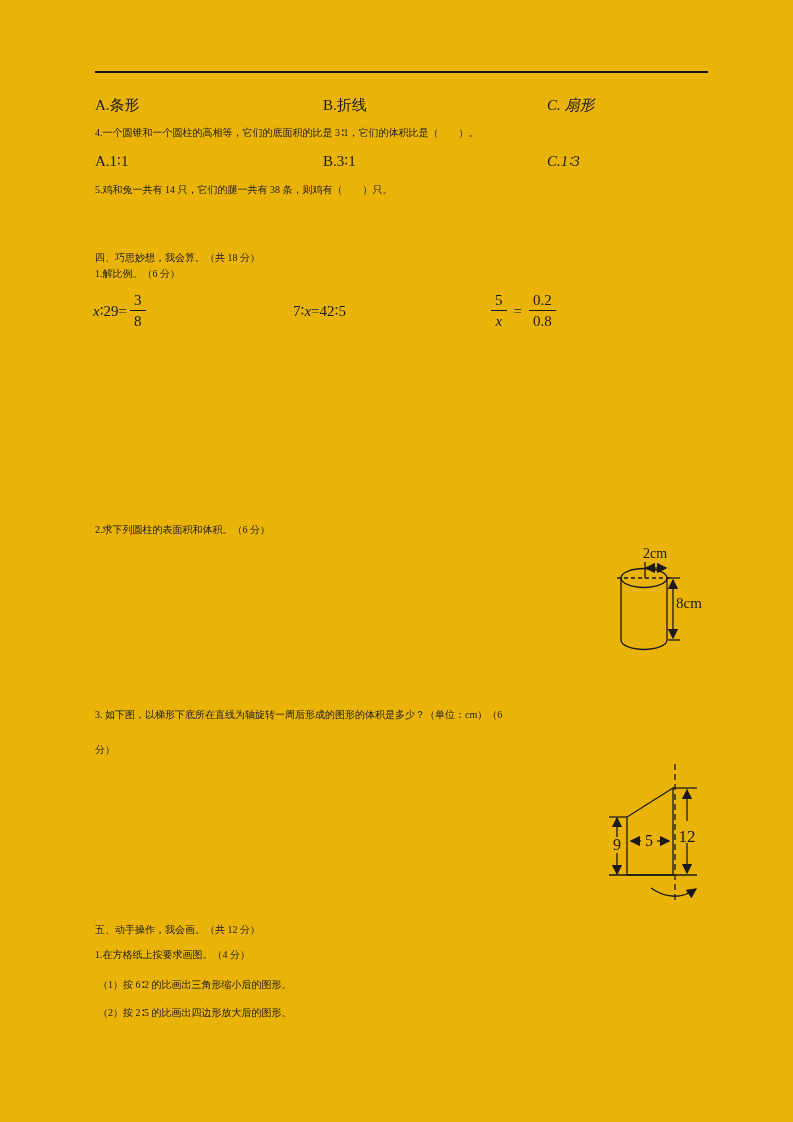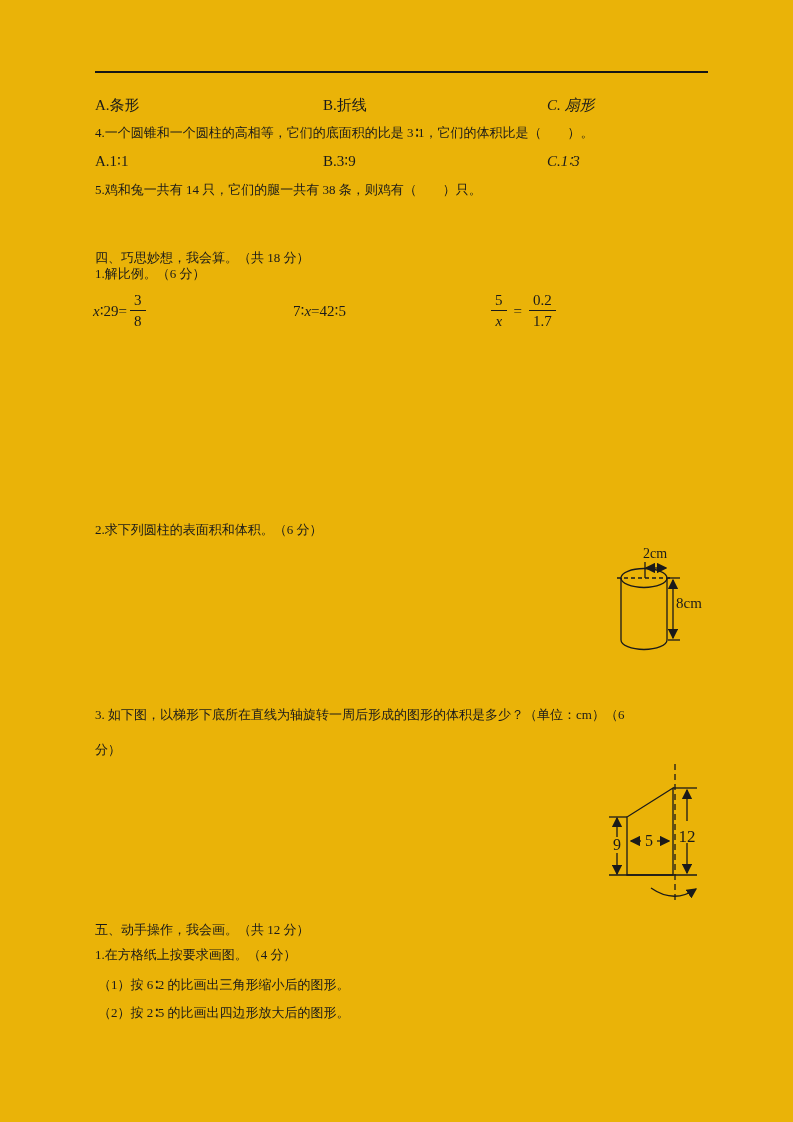--- a/index.html
+++ b/index.html
@@ -7,21 +7,21 @@
     position:relative;
     width:793px;height:1122px;
     background:#eab308;
     font-family:"Liberation Serif","DejaVu Serif",serif;
     color:#1a1a1a;
     overflow:hidden;
   }
   .rule{position:absolute;left:95px;top:71px;width:613px;height:2px;background:#161616;}
   .txt{
     position:absolute;left:95px;
-    font-size:13px;line-height:20px;
+    font-size:10px;line-height:20px;
     white-space:pre;color:#1a1a1a;
   }
   .choice-row{position:absolute;left:0;top:0;width:793px;height:20px;}
   .choice{position:absolute;font-size:15px;line-height:20px;white-space:pre;}
   .col-a{left:95px;} .col-b{left:323px;} .col-c{left:547px;font-style:italic;}
   .eq-row{position:absolute;left:0;top:288px;width:793px;height:46px;}
   .eq{position:absolute;top:0;height:46px;display:inline-flex;align-items:center;font-size:15px;}
   .eq1{left:93px;} .eq2{left:293px;} .eq3{left:488px;}
   .var{font-style:italic;font-family:"Liberation Serif","DejaVu Serif",serif;}
   .frac{display:inline-flex;flex-direction:column;align-items:center;margin:0 3px;}
@@ -42,21 +42,21 @@
   <div class="choice-row" style="top:95px">
     <span class="choice col-a">A.条形</span>
     <span class="choice col-b">B.折线</span>
     <span class="choice col-c">C. 扇形</span>
   </div>
 
   <div class="txt" style="top:123px">4.一个圆锥和一个圆柱的高相等，它们的底面积的比是 3∶1，它们的体积比是（　　）。</div>
 
   <div class="choice-row" style="top:151px">
     <span class="choice col-a">A.1∶1</span>
-    <span class="choice col-b">B.3∶9</span>
+    <span class="choice col-b">B.3∶1</span>
     <span class="choice col-c">C.1∶3</span>
   </div>
 
   <div class="txt" style="top:180px">5.鸡和兔一共有 14 只，它们的腿一共有 38 条，则鸡有（　　）只。</div>
 
 
   <div class="txt" style="top:248px">四、巧思妙想，我会算。（共 18 分）</div>
   <div class="txt" style="top:264px">1.解比例。（6 分）</div>
 
   <div class="eq-row">
@@ -74,21 +74,21 @@
         <span>=42∶5</span>
     </span>
     <span class="eq eq3">
       <span class="frac">
           <span class="num">5</span>
           <span class="den var">x</span>
         </span>
         <span class="eqsign">=</span>
         <span class="frac">
           <span class="num">0.2</span>
-          <span class="den">1.7</span>
+          <span class="den">0.8</span>
         </span>
     </span>
   </div>
 
   <div class="txt" style="top:520px">2.求下列圆柱的表面积和体积。（6 分）</div>
 
   <svg width="112" height="118" style="left:605px;top:542px">
     <defs>
       <marker id="arA" viewBox="0 0 8 8" refX="7" refY="4" markerWidth="8" markerHeight="8" orient="auto-start-reverse">
         <path d="M0,0 L8,4 L0,8 Z" fill="#1a1a1a"></path>

